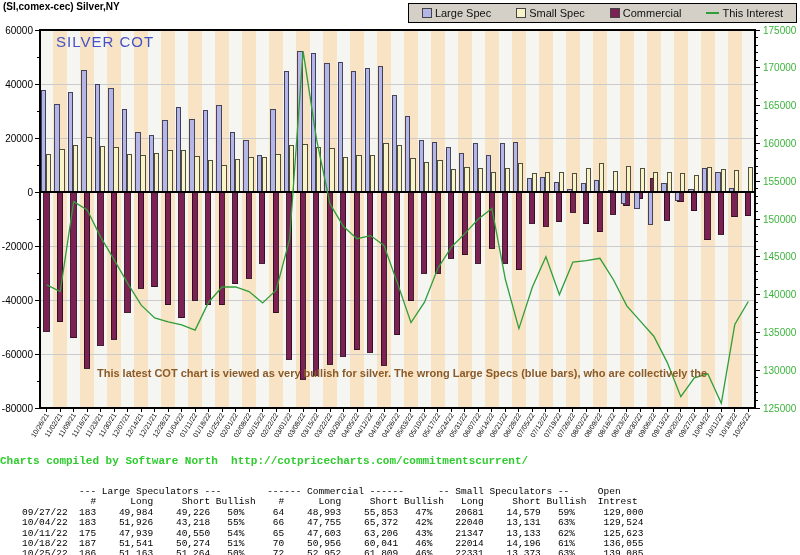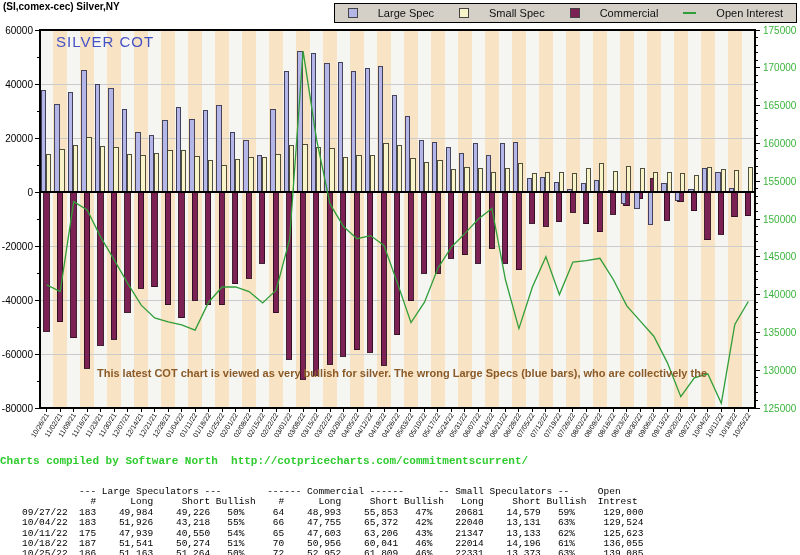--- a/index.html
+++ b/index.html
@@ -2,21 +2,21 @@
 <html><head>
 <meta charset="utf-8">
 <style>
   html,body{margin:0;padding:0;background:#fff;}
   .page{position:relative;width:800px;height:555px;background:#ffffff;
         font-family:"Liberation Sans","DejaVu Sans",sans-serif;overflow:hidden;}
   .titles{position:absolute;left:3px;top:1px;font-size:10px;font-weight:bold;
           line-height:11px;color:#000;}
   .legend{position:absolute;right:3px;top:3px;height:16px;display:flex;align-items:center;
           background:#d4d0c8;border:1px solid #000;padding:1px 13px;gap:25px;font-size:11px;color:#111;}
-  .leg-item{display:flex;align-items:center;gap:20px;white-space:nowrap;}
+  .leg-item{display:flex;align-items:center;gap:3px;white-space:nowrap;}
   .swatch{display:inline-block;width:8px;height:8px;border:1px solid #444;}
   .line-swatch{display:inline-block;width:13px;height:2px;border:none;}
   #chart-svg{position:absolute;left:0;top:0;}
   #chart-svg text{font-family:"Liberation Sans","DejaVu Sans",sans-serif;}
   .watermark{position:absolute;left:56px;top:33px;font-size:15px;font-weight:normal;
              color:#4452c5;letter-spacing:1px;}
   .annotation{position:absolute;left:48px;top:367px;width:708px;text-align:center;
               font-size:11px;font-weight:bold;color:#8a5a28;line-height:13.5px;}
   .credits{position:absolute;left:0;top:455px;width:100%;
            font-family:"Liberation Mono","DejaVu Sans Mono",monospace;
@@ -42,21 +42,21 @@
     <span class="leg-item">
       <span class="swatch" id="sw1" style="background: rgb(248, 243, 200);"></span>
       <span>Small Spec</span>
     </span>
     <span class="leg-item">
       <span class="swatch" id="sw2" style="background: rgb(124, 33, 84);"></span>
       <span>Commercial</span>
     </span>
     <span class="leg-item">
       <span class="line-swatch" id="sw3" style="background: rgb(47, 158, 56);"></span>
-      <span>Open Interest</span>
+      <span>This Interest</span>
     </span>
   </div>
 
   <svg id="chart-svg" width="800" height="460" viewBox="0 0 800 460">
       <g>
         <rect x="40" y="30" width="13.79056603773585" height="378" fill="#f5f5f1" shape-rendering="crispEdges"></rect>
         <rect x="53.490566037735846" y="30" width="13.79056603773585" height="378" fill="#f9e3c5" shape-rendering="crispEdges"></rect>
         <rect x="66.98113207547169" y="30" width="13.79056603773585" height="378" fill="#f5f5f1" shape-rendering="crispEdges"></rect>
         <rect x="80.47169811320755" y="30" width="13.79056603773585" height="378" fill="#f9e3c5" shape-rendering="crispEdges"></rect>
         <rect x="93.9622641509434" y="30" width="13.79056603773585" height="378" fill="#f5f5f1" shape-rendering="crispEdges"></rect>

